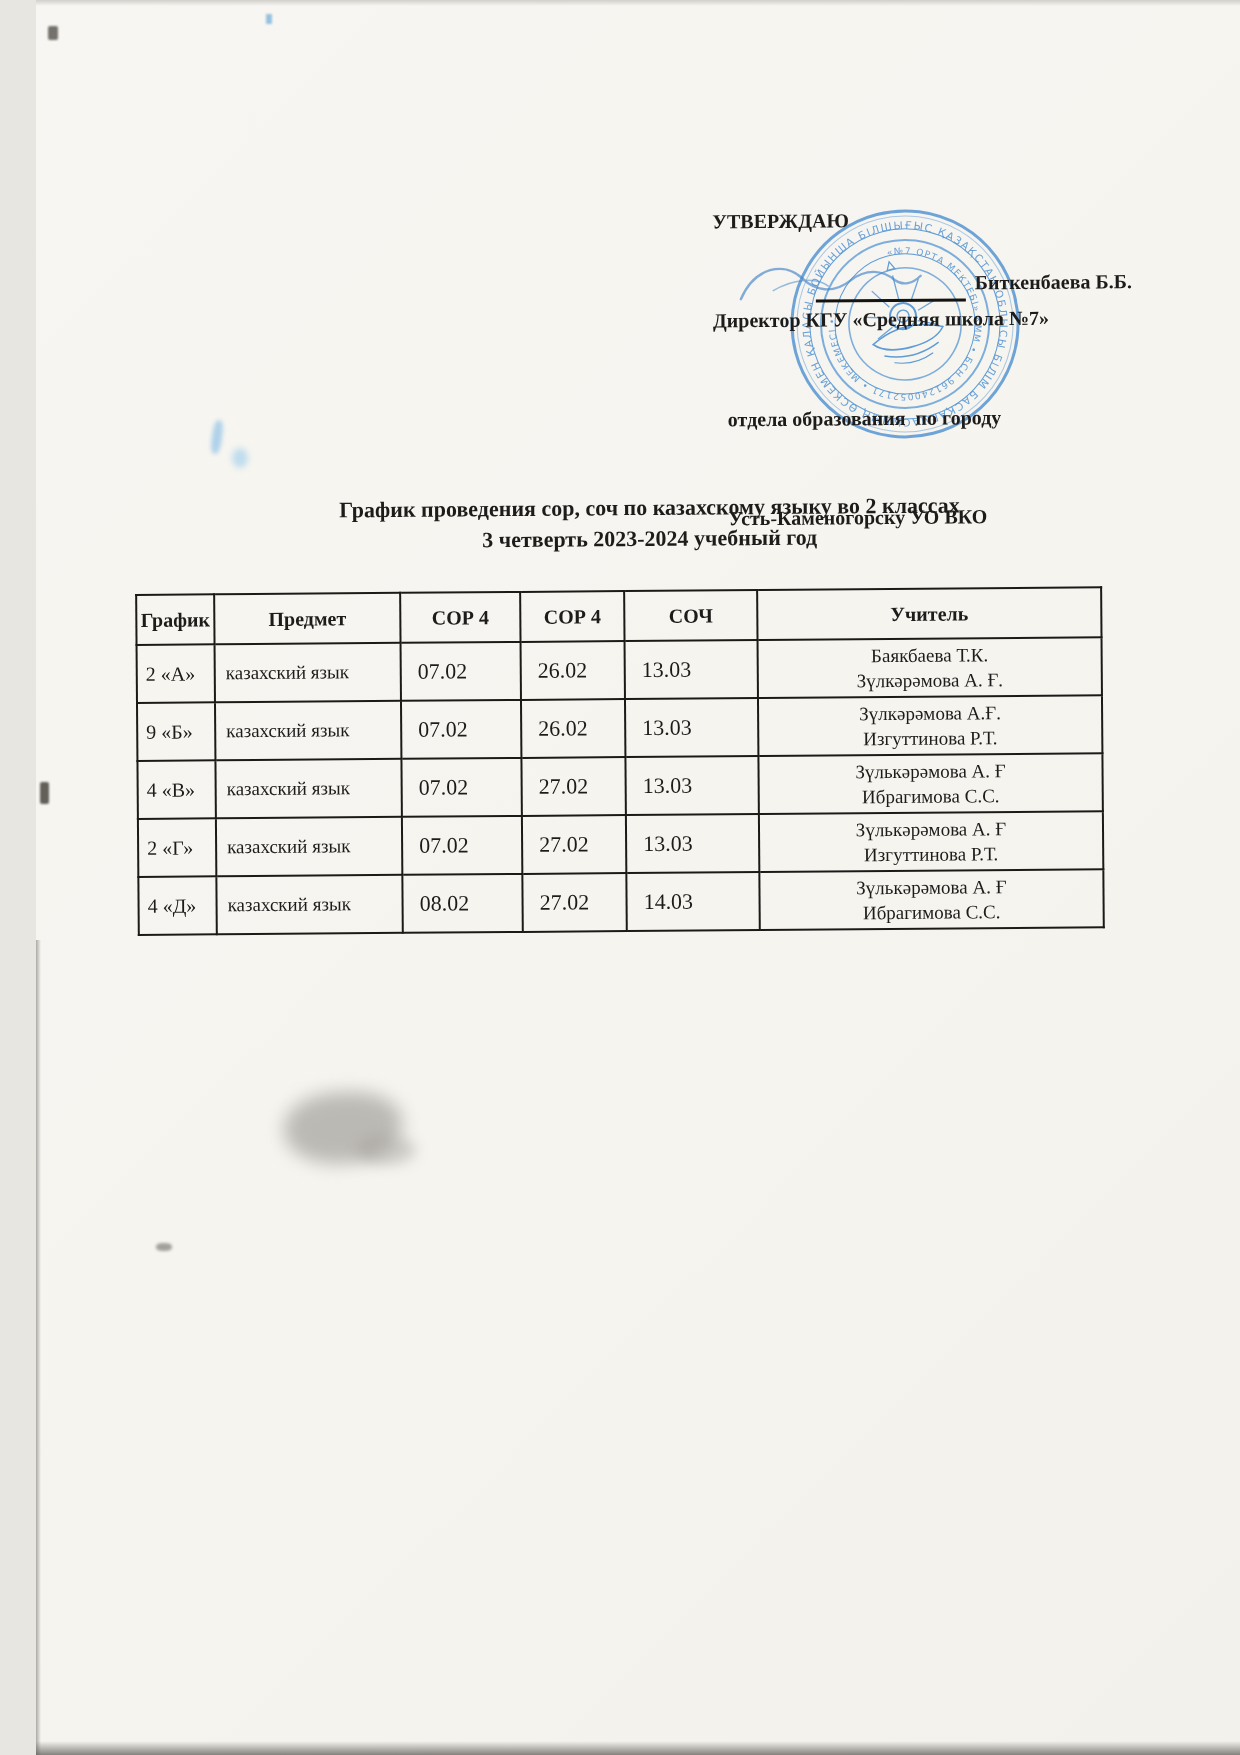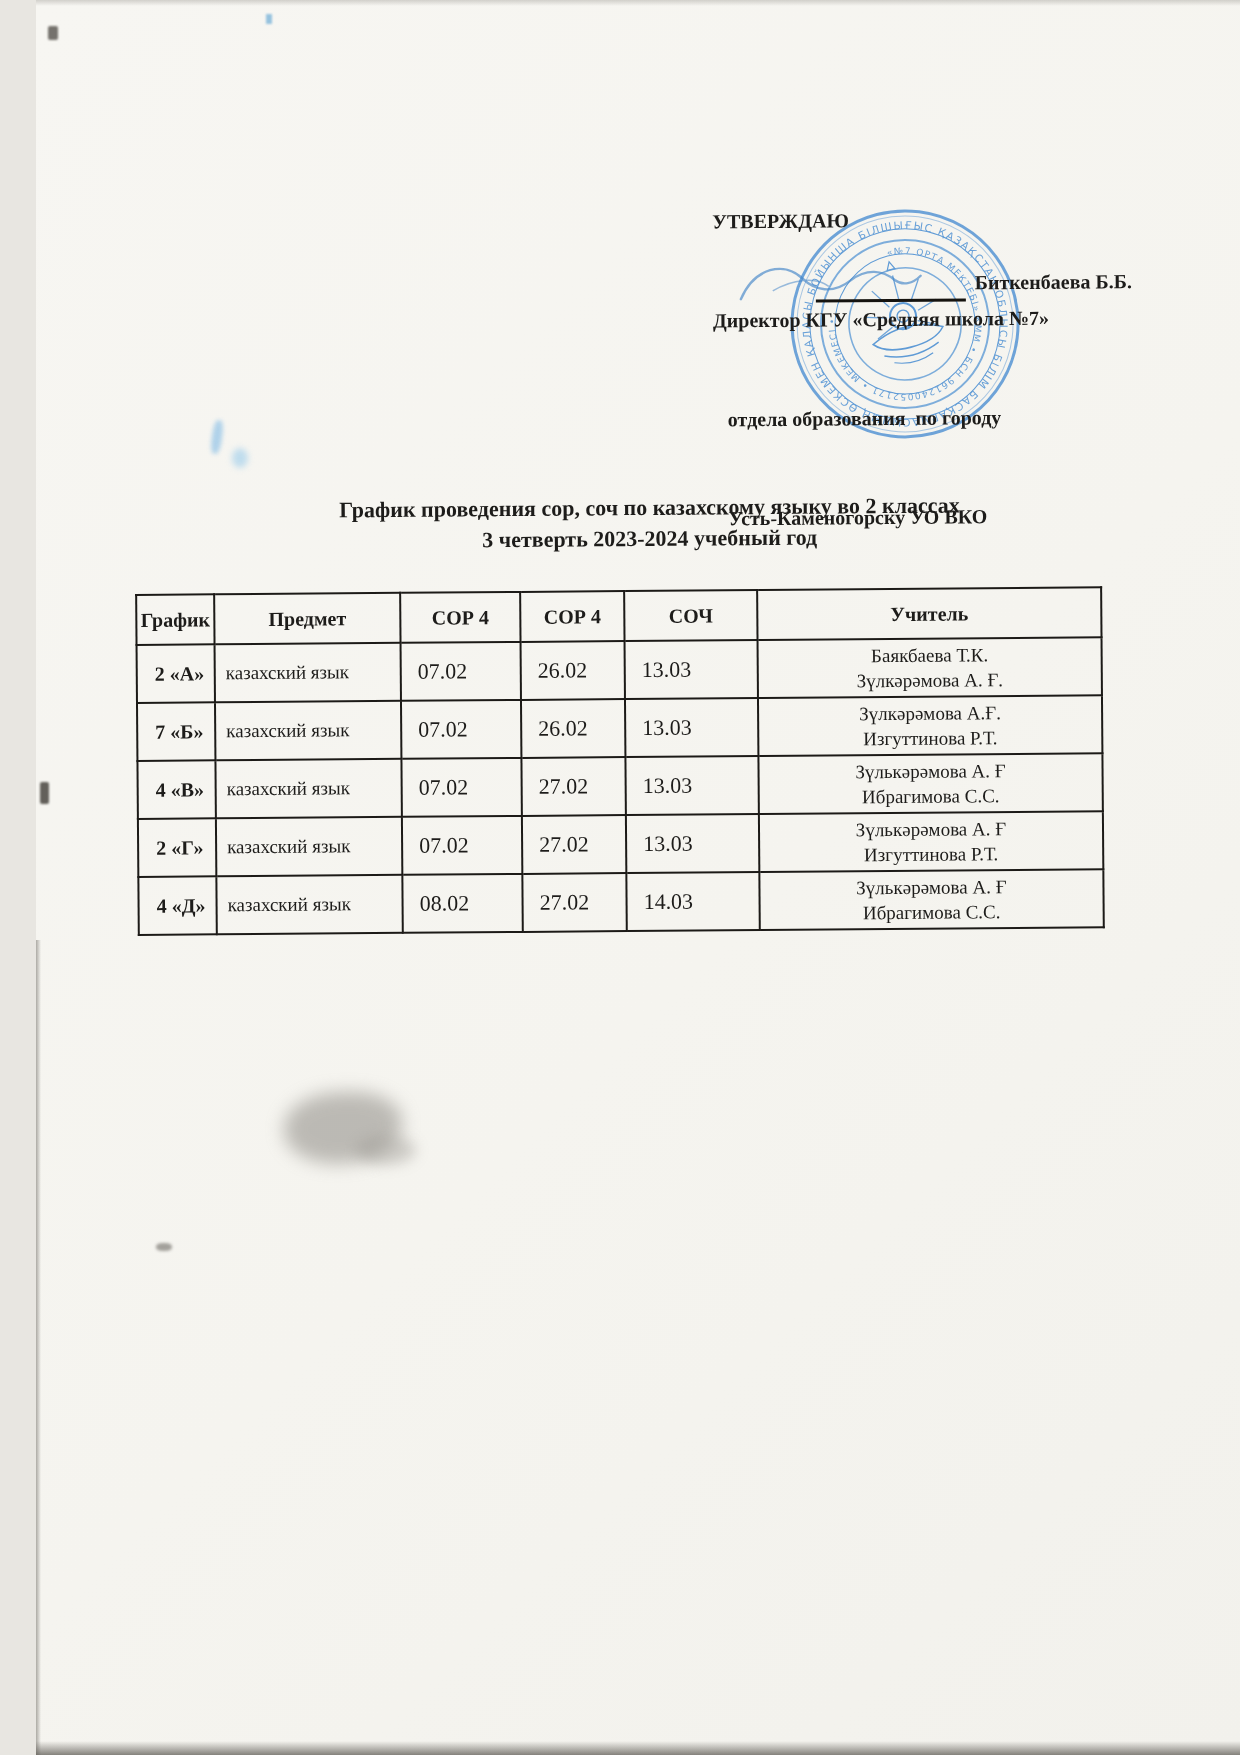--- a/index.html
+++ b/index.html
@@ -59,21 +59,21 @@
     height:48px;font-size:20px;font-weight:bold;
     text-align:center;vertical-align:middle;padding:0 2px;
   }
   td{height:52px;vertical-align:middle;padding:1px 4px;}
   col.c-klass{width:78px;}
   col.c-subject{width:186px;}
   col.c-sor1{width:120px;}
   col.c-sor2{width:104px;}
   col.c-soch{width:133px;}
   col.c-teacher{width:344px;}
-  td.klass{font-size:20px;font-weight:bold;padding-left:17px;border-radius:8px;}
+  td.klass{font-size:20px;font-weight:normal;padding-left:8px;border-radius:8px;}
   td.subject{font-size:19px;padding-left:10px;}
   td.date{font-size:22px;padding-left:16px;}
   td.teacher{font-size:19px;text-align:center;line-height:25px;padding:2px 6px;}
   
   .artifact{position:absolute;pointer-events:none;}
   .smudge1{left:248px;top:1092px;width:118px;height:72px;background:#8d8a84;
     border-radius:50% 40% 55% 45%;filter:blur(9px);opacity:.55;}
   .smudge2{left:320px;top:1135px;width:60px;height:30px;background:#97948e;
     border-radius:50%;filter:blur(7px);opacity:.4;}
   .bluemark1{left:176px;top:420px;width:10px;height:34px;background:#9ec9e8;
@@ -181,21 +181,21 @@
               <td class="subject">казахский язык</td>
               <td class="date">07.02</td>
               <td class="date">26.02</td>
               <td class="date">13.03</td>
               <td class="teacher">
                 <div>Баякбаева Т.К.</div>
                 <div>Зүлкәрәмова А. Ғ.</div>
               </td>
             </tr>
             <tr>
-              <td class="klass">7 «Б»</td>
+              <td class="klass">9 «Б»</td>
               <td class="subject">казахский язык</td>
               <td class="date">07.02</td>
               <td class="date">26.02</td>
               <td class="date">13.03</td>
               <td class="teacher">
                 <div>Зүлкәрәмова А.Ғ.</div>
                 <div>Изгуттинова Р.Т.</div>
               </td>
             </tr>
             <tr>

